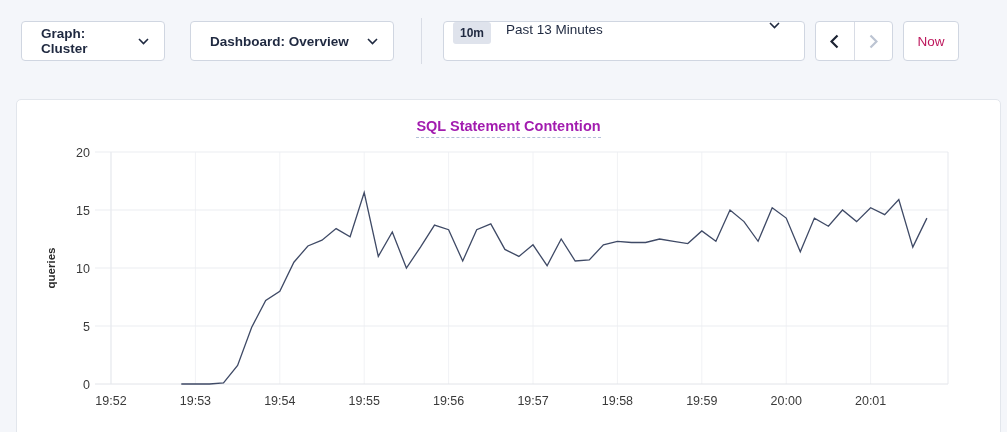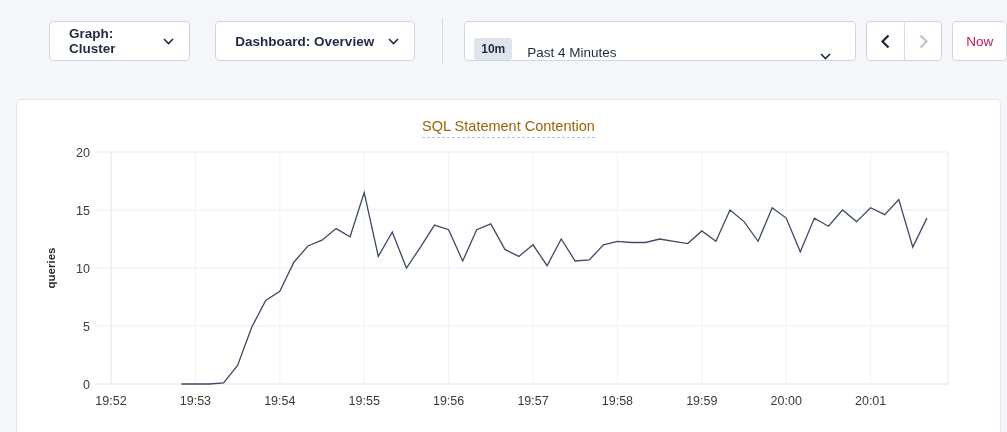--- a/index.html
+++ b/index.html
@@ -4,40 +4,40 @@
 <style>
   * { box-sizing: border-box; margin: 0; padding: 0; }
   html, body {
     width: 1007px; height: 432px; overflow: hidden;
     background: #f4f6fa;
     font-family: "Liberation Sans", sans-serif;
   }
   
   .toolbar {
     display: flex; align-items: center;
-    padding: 14px 0 0 21px; height: 68px; margin-left: 28px;
+    padding: 14px 0 0 21px; height: 68px;
   }
   .btn {
     background: #fff; border: 1px solid #d0d6e1; border-radius: 4px;
     height: 40px; display: flex; align-items: center;
     color: #1f2940; font-size: 13.5px; font-weight: 600;
     cursor: pointer;
   }
   .dropdown-btn { justify-content: space-between; padding: 0 15px 0 19px; }
   .graph-btn { width: 144px; }
   .dash-btn { width: 204px; margin-left: 25px; }
   .chev { flex: 0 0 auto; margin-left: 10px; }
   .vdivider {
     width: 1px; height: 46px; background: #d8dce5;
     margin-left: 27px; flex: 0 0 auto;
   }
   .time-selector {
-    width: 401px; height: 40px; margin-left: 21px;
+    width: 362px; height: 40px; margin-left: 21px;
     background: #fff; border: 1px solid #d0d6e1; border-radius: 4px;
-    display: flex; align-items: flex-end; padding: 0 24px 0 9px;
+    display: flex; align-items: flex-start; padding: 0 24px 0 9px;
     cursor: pointer;
   }
   .time-badge {
     background: #dfe3ec; color: #1f2940; font-size: 12px; font-weight: 700;
     border-radius: 3px; padding: 5px 7px; line-height: 1;
   }
   .time-label { margin-left: 15px; font-size: 13.5px; font-weight: 500; color: #1f2940; }
   .time-chev { margin-left: auto; }
   .arrow-group {
     margin-left: 10px; width: 78px; height: 40px;
@@ -52,21 +52,21 @@
     color: #be185d; font-weight: 500; font-size: 13.5px; cursor: default;
   }
   
   .panel {
     margin: 31px 6px 0 16px; width: 985px; height: 400px;
     background: #fff; border: 1px solid #e2e6ec; border-radius: 5px;
     position: relative;
   }
   .chart-title-row { text-align: center; padding-top: 17px; height: 40px; }
   .chart-title {
-    display: inline-block; font-size: 14.5px; font-weight: 400; color: #a16207;
+    display: inline-block; font-size: 14.5px; font-weight: 700; color: #a21caf;
     border-bottom: 1px dashed #b4c1d9; padding-bottom: 3px; cursor: help;
   }
   .chart-area { position: absolute; left: 0; top: 40px; width: 983px; height: 290px; }
   .chart-area svg { display: block; }
   .tick { font-family: "Liberation Sans", sans-serif; font-size: 12.5px; fill: #3a3a3a; }
   .ylabel { font-family: "Liberation Sans", sans-serif; font-size: 11.5px; font-weight: 700; fill: #2b2b2b; }
 </style>
 </head>
 <body>
 
@@ -82,21 +82,21 @@
     <span>Dashboard: Overview</span>
     <svg class="chev" width="11" height="7" viewBox="0 0 11 7">
         <polyline points="1,1 5.5,5.5 10,1" fill="none" stroke="#1f2940" stroke-width="1.6"></polyline>
       </svg>
   </div>
 
   <div class="vdivider"></div>
 
   <div class="time-selector">
     <span class="time-badge">10m</span>
-    <span class="time-label">Past 4 Minutes</span>
+    <span class="time-label">Past 13 Minutes</span>
     <svg class="time-chev" width="11" height="7" viewBox="0 0 11 7">
         <polyline points="1,1 5.5,5.5 10,1" fill="none" stroke="#1f2940" stroke-width="1.6"></polyline>
       </svg>
   </div>
 
   <div class="arrow-group">
     <div class="arrow-cell">
       <svg width="9" height="15" viewBox="0 0 9 15">
           <polyline points="7.5,1.5 1.5,7.5 7.5,13.5" fill="none" stroke="#1b2232" stroke-width="2.2"></polyline>
         </svg>

